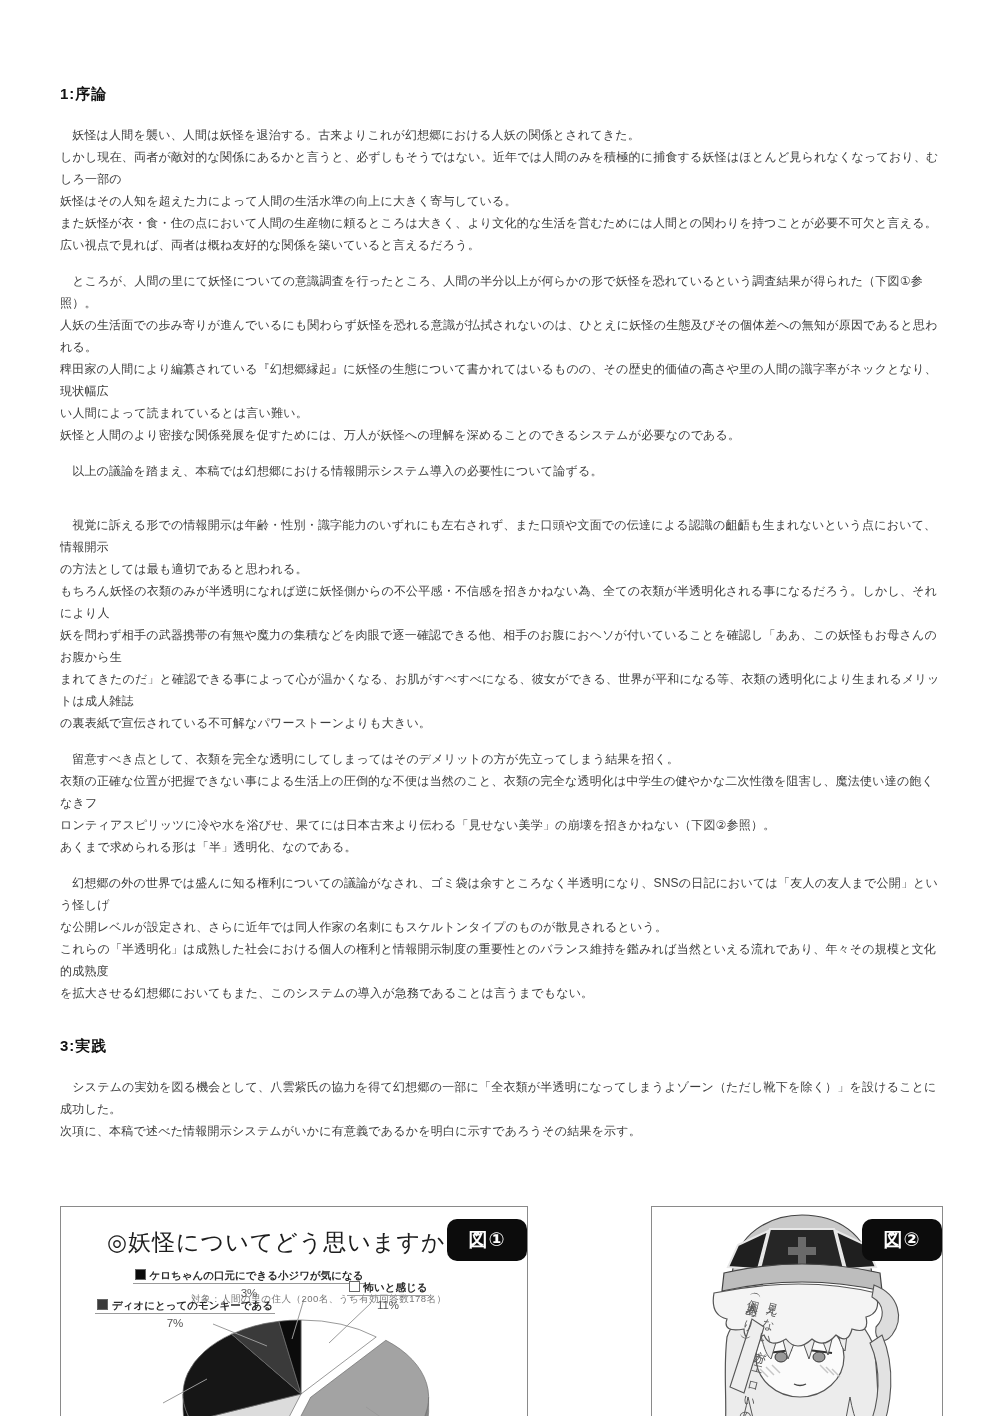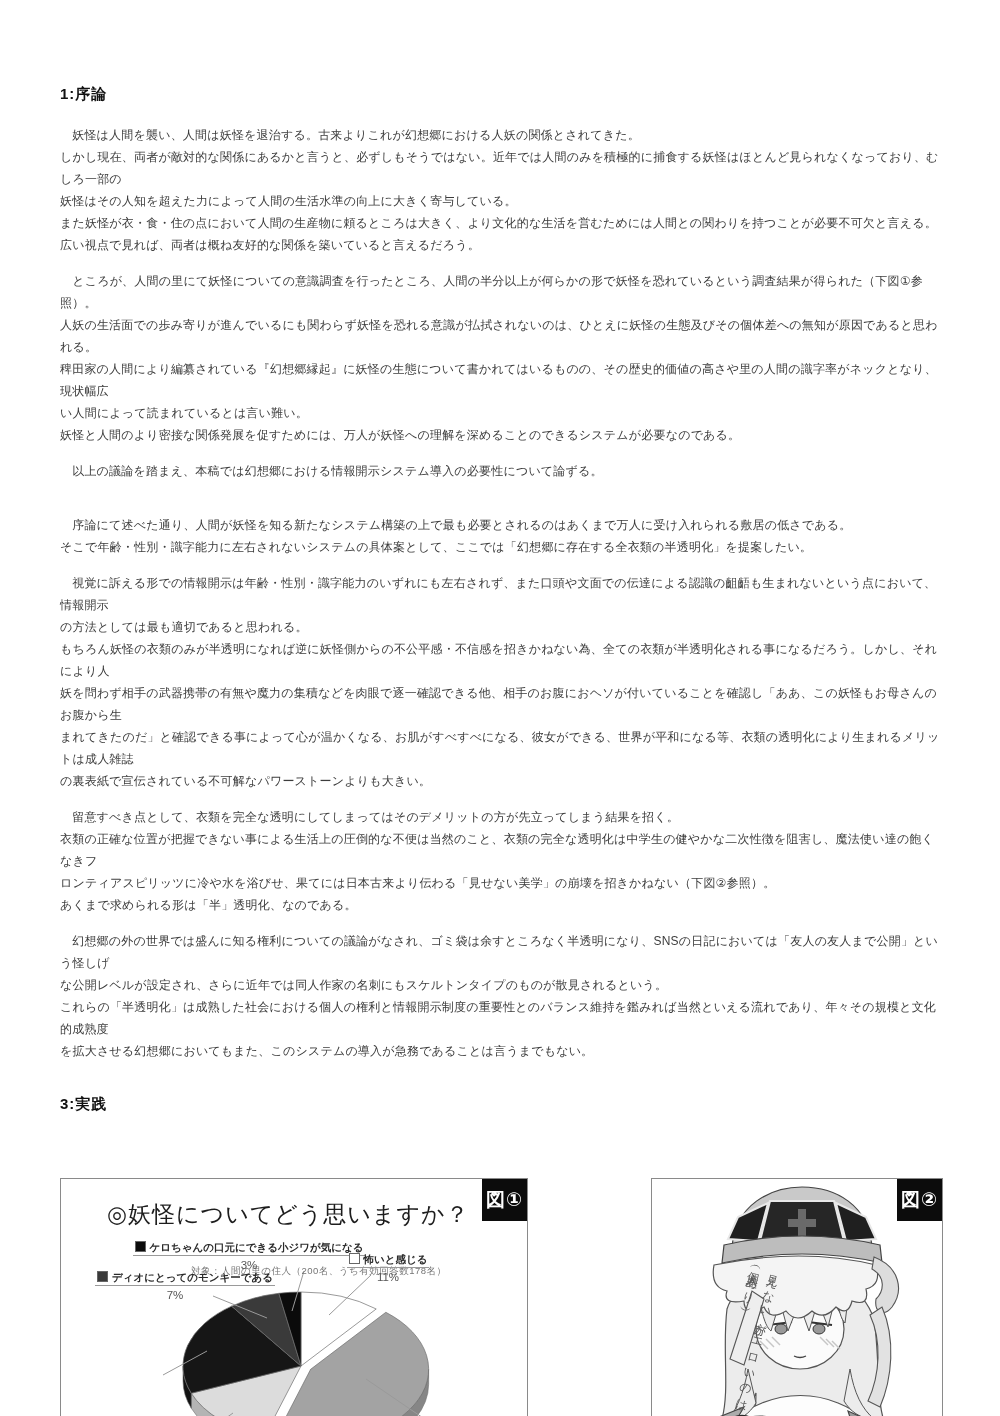--- a/index.html
+++ b/index.html
@@ -27,23 +27,23 @@
 
   .figures-row{
     display:flex;justify-content:space-between;margin-top:64px;width:883px;
   }
   .fig{
     position:relative;margin:0;background:#fff;border:1px solid #8a8a8a;box-sizing:border-box;
   }
   .fig1{width:468px;height:334px;}
   .fig2{width:292px;height:334px;}
   .fig-tag{
-    position:absolute;top:0;right:0;width:45px;height:42px;background:#0c0c0c;color:#ffffff;
+    position:absolute;top:12px;right:0;width:80px;height:42px;background:#0c0c0c;color:#ffffff;
     font-size:19px;font-weight:bold;display:flex;align-items:center;justify-content:center;
-    letter-spacing:1px;z-index:5;
+    letter-spacing:1px;z-index:5;border-radius:10px;
   }
   .fig1-title{
     position:absolute;left:26px;top:20px;font-family:"Liberation Serif","DejaVu Serif",serif;
     font-size:23px;color:#1d1d1d;letter-spacing:1px;z-index:2;margin-left:20px;
   }
   .fig1-subtitle{
     position:absolute;left:130px;top:58px;font-size:9.5px;color:#757575;z-index:2;letter-spacing:0.5px;margin-top:28px;
   }
   .pie-svg{position:absolute;left:0;top:0;width:466px;height:332px;}
   .pie-callout{
@@ -79,40 +79,40 @@
 広い視点で見れば、両者は概ね友好的な関係を築いていると言えるだろう。</p>
     <p>　ところが、人間の里にて妖怪についての意識調査を行ったところ、人間の半分以上が何らかの形で妖怪を恐れているという調査結果が得られた（下図①参照）。
 人妖の生活面での歩み寄りが進んでいるにも関わらず妖怪を恐れる意識が払拭されないのは、ひとえに妖怪の生態及びその個体差への無知が原因であると思われる。
 稗田家の人間により編纂されている『幻想郷縁起』に妖怪の生態について書かれてはいるものの、その歴史的価値の高さや里の人間の識字率がネックとなり、現状幅広
 い人間によって読まれているとは言い難い。
 妖怪と人間のより密接な関係発展を促すためには、万人が妖怪への理解を深めることのできるシステムが必要なのである。</p>
     <p>　以上の議論を踏まえ、本稿では幻想郷における情報開示システム導入の必要性について論ずる。</p>
   </section>
 
   <section class="doc-section">
-    <p>　序論にて述べた通り、人間が妖怪を知る新たなシステム構築の上で最も必要とされるのはあくまで万人に受け入れられる敷居の低さである。
-そこで年齢・性別・識字能力に左右されないシステムの具体案として、ここでは「幻想郷に存在する全衣類の半透明化」を提案したい。</p>
     <p>　視覚に訴える形での情報開示は年齢・性別・識字能力のいずれにも左右されず、また口頭や文面での伝達による認識の齟齬も生まれないという点において、情報開示
 の方法としては最も適切であると思われる。
 もちろん妖怪の衣類のみが半透明になれば逆に妖怪側からの不公平感・不信感を招きかねない為、全ての衣類が半透明化される事になるだろう。しかし、それにより人
 妖を問わず相手の武器携帯の有無や魔力の集積などを肉眼で逐一確認できる他、相手のお腹におヘソが付いていることを確認し「ああ、この妖怪もお母さんのお腹から生
 まれてきたのだ」と確認できる事によって心が温かくなる、お肌がすべすべになる、彼女ができる、世界が平和になる等、衣類の透明化により生まれるメリットは成人雑誌
 の裏表紙で宣伝されている不可解なパワーストーンよりも大きい。</p>
     <p>　留意すべき点として、衣類を完全な透明にしてしまってはそのデメリットの方が先立ってしまう結果を招く。
 衣類の正確な位置が把握できない事による生活上の圧倒的な不便は当然のこと、衣類の完全な透明化は中学生の健やかな二次性徴を阻害し、魔法使い達の飽くなきフ
 ロンティアスピリッツに冷や水を浴びせ、果てには日本古来より伝わる「見せない美学」の崩壊を招きかねない（下図②参照）。
 あくまで求められる形は「半」透明化、なのである。</p>
     <p>　幻想郷の外の世界では盛んに知る権利についての議論がなされ、ゴミ袋は余すところなく半透明になり、SNSの日記においては「友人の友人まで公開」という怪しげ
 な公開レベルが設定され、さらに近年では同人作家の名刺にもスケルトンタイプのものが散見されるという。
 これらの「半透明化」は成熟した社会における個人の権利と情報開示制度の重要性とのバランス維持を鑑みれば当然といえる流れであり、年々その規模と文化的成熟度
 を拡大させる幻想郷においてもまた、このシステムの導入が急務であることは言うまでもない。</p>
   </section>
 
   <section class="doc-section">
     <h2>3:実践</h2>
+    <p>　システムの実効を図る機会として、八雲紫氏の協力を得て幻想郷の一部に「全衣類が半透明になってしまうよゾーン（ただし靴下を除く）」を設けることに成功した。
+次項に、本稿で述べた情報開示システムがいかに有意義であるかを明白に示すであろうその結果を示す。</p>
   </section>
 
   <div class="figures-row">
 
     <figure class="fig fig1">
       <div class="fig-tag">図①</div>
       <div class="fig1-title">◎妖怪についてどう思いますか？</div>
       <div class="fig1-subtitle">対象：人間の里の住人（200名、うち有効回答数178名）</div>
 
       <svg class="pie-svg" id="pie-svg" viewBox="0 0 466 332">

